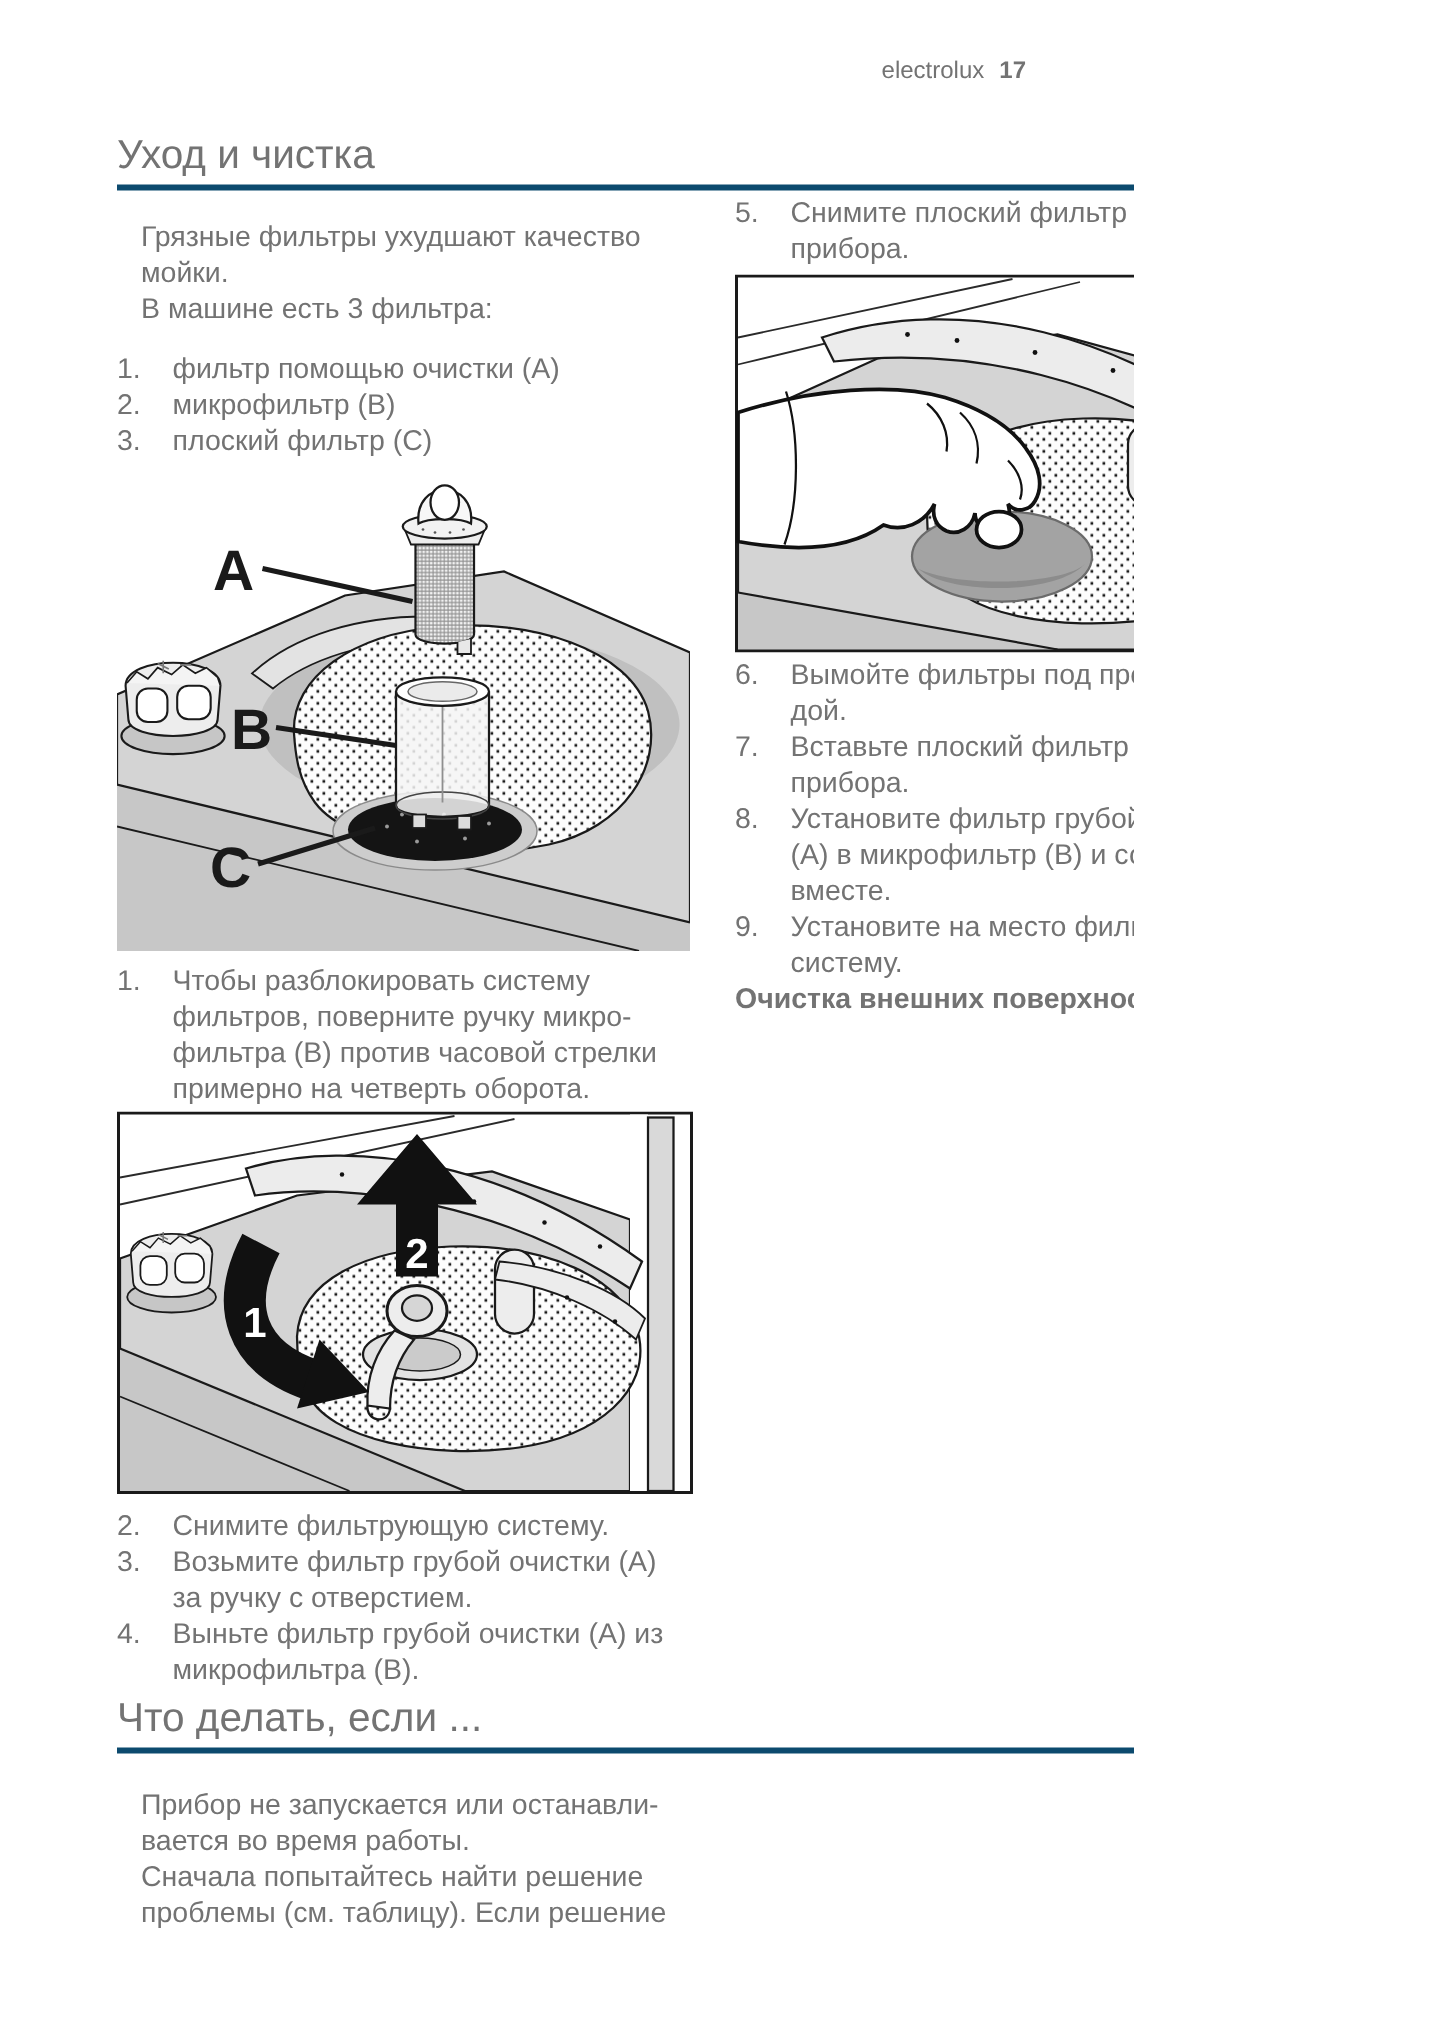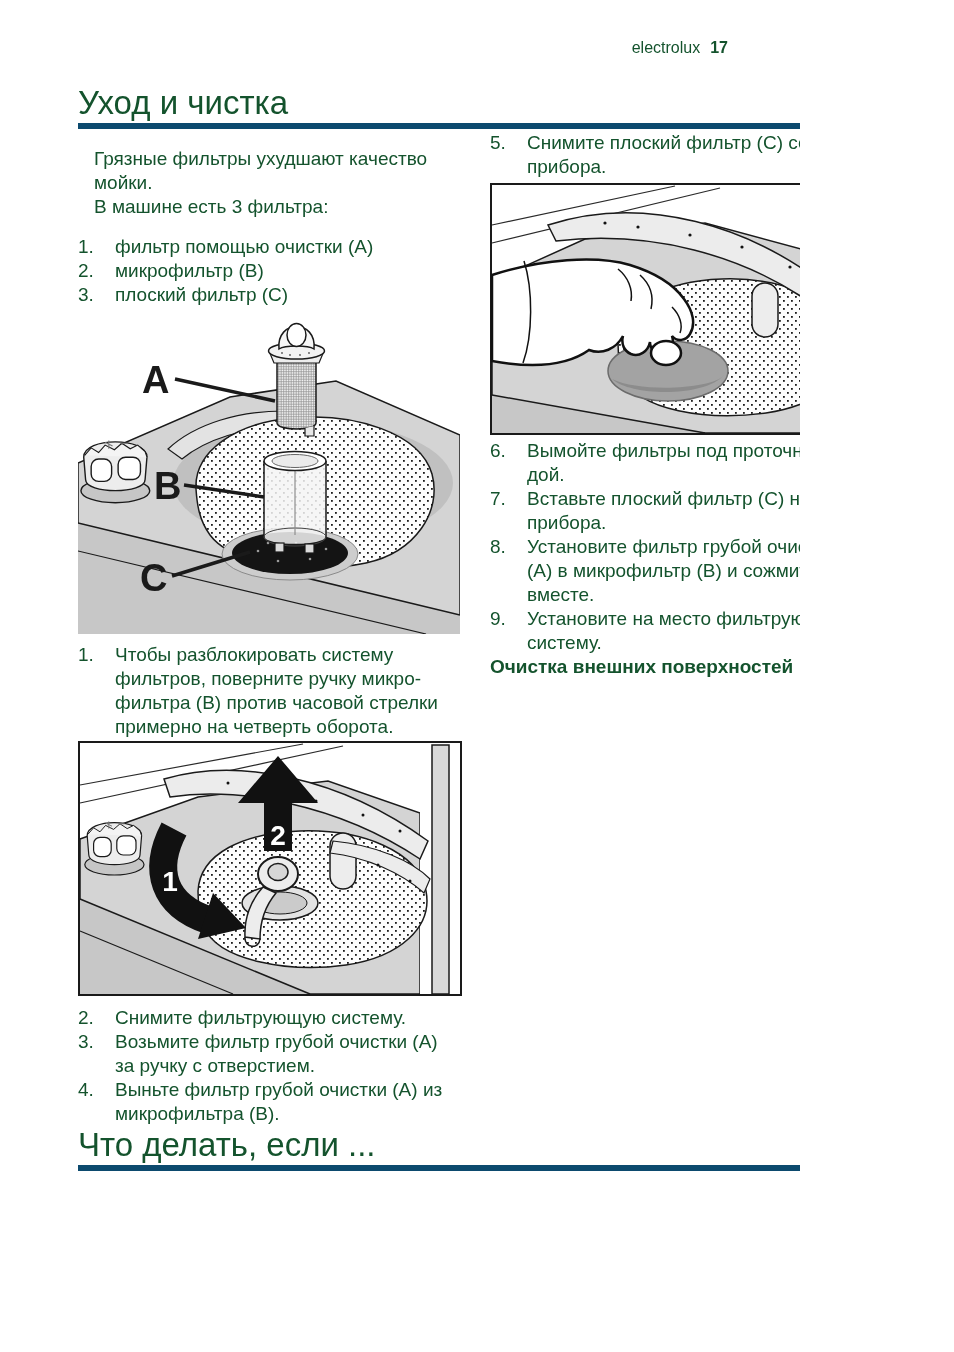--- a/index.html
+++ b/index.html
@@ -1,26 +1,26 @@
 <!DOCTYPE html>
 <html><head>
 <meta charset="utf-8">
 <style>
   html,body{margin:0;padding:0;background:#ffffff;}
   .page{
     position:relative;width:756px;height:1352px;background:#ffffff;
-    font-family:"Liberation Sans",sans-serif;color:#14532d;overflow:hidden;padding-left:44px;
+    font-family:"Liberation Sans",sans-serif;color:#737373;overflow:hidden;
   }
   .hdr{position:absolute;top:39px;right:72px;font-size:16px;line-height:18px;}
   .hdr .brand{font-weight:400;}
   .hdr .pgnum{font-weight:700;margin-left:10px;}
   .h1{
     position:absolute;left:78px;width:800px;margin:0;
-    font-size:33px;font-weight:400;line-height:30px;
-    border-bottom:6px solid #0c4a6e;padding-bottom:5px;
+    font-size:27px;font-weight:400;line-height:30px;
+    border-bottom:4px solid #0c4a6e;padding-bottom:5px;
   }
   .t1{top:88px;}
   .t2{top:1130px;}
   .col{position:absolute;width:398px;font-size:19px;line-height:24px;}
   .colL{left:78px;top:131px;}
   .colR{left:490px;top:131px;}
   .tsL{left:78px;top:1176px;}
   .tsR{left:490px;top:1176px;}
   h2{font-size:19px;font-weight:700;line-height:24px;margin:0;}
   .pre{margin:16px;white-space:pre-line;}
@@ -297,14 +297,20 @@
           <span class="txt">Установите на место фильтрующую
 систему.</span>
         </div>
     </div>
 
 
     <h2 class="mt12">Очистка внешних поверхностей</h2>
   </div>
 
   <h1 class="h1 t2">Что делать, если ...</h1>
+  <div class="col tsL">
+    <p class="pre">Прибор не запускается или останавли-
+вается во время работы.
+Сначала попытайтесь найти решение
+проблемы (см. таблицу). Если решение</p>
+  </div>
 
 </div>
 
 </body></html>

